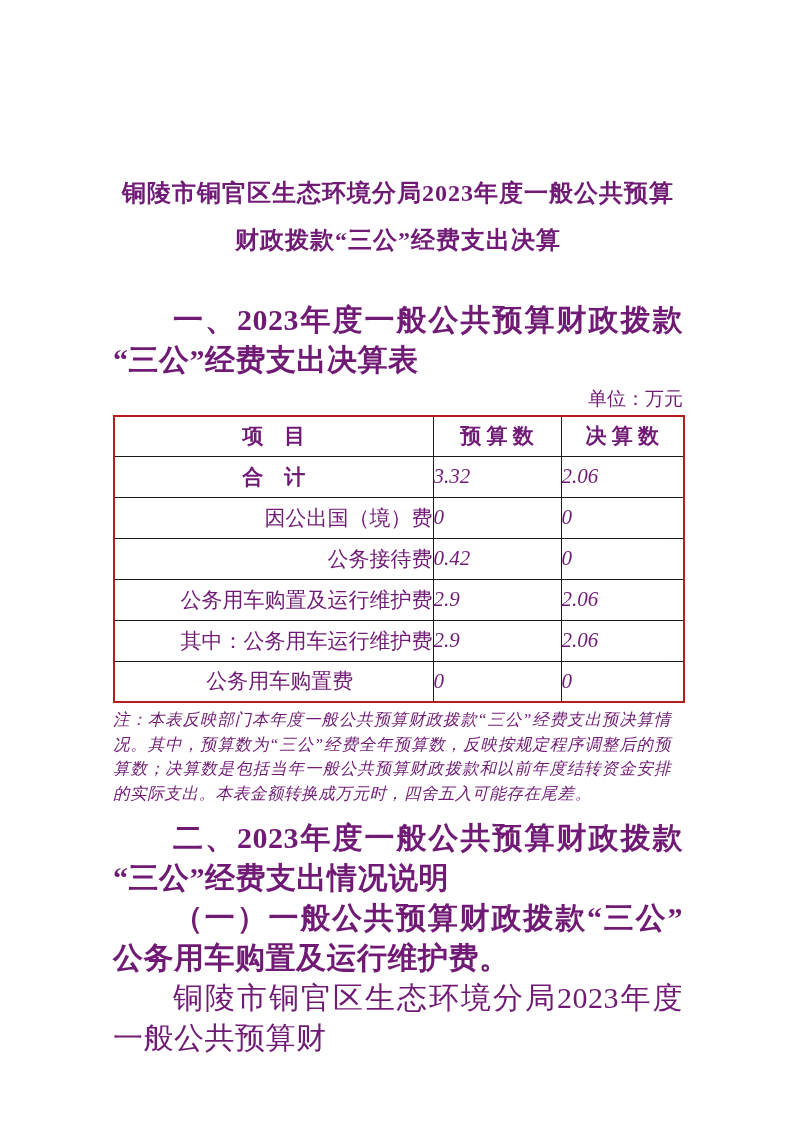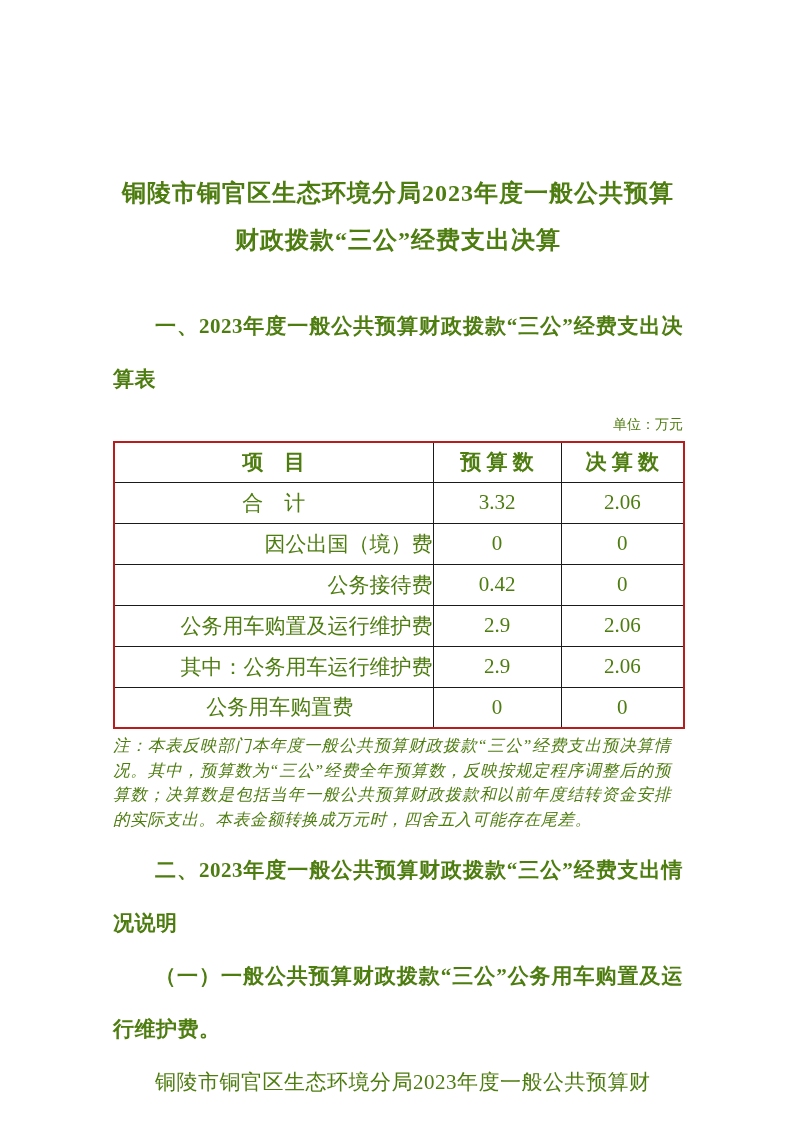--- a/index.html
+++ b/index.html
@@ -5,44 +5,44 @@
   * { box-sizing: border-box; }
   html, body { margin: 0; padding: 0; background: #ffffff; }
   .page {
     position: relative;
     width: 793px;
     height: 1122px;
     margin: 0 auto;
     background: #ffffff;
     overflow: hidden;
     font-family: "Liberation Serif", "DejaVu Serif", serif;
-    color: #4d7c0f;
+    color: #701a75;
   }
   .content {
     padding: 170px 110px 0 113px; 
   }
   .doc-title {
     text-align: center;
     font-size: 24px;
     font-weight: 700;
     line-height: 47px;
     margin-bottom: 36px;
     letter-spacing: 1px;
   }
   .body-para {
     margin: 0;
-    font-size: 21px;
-    line-height: 53px;
+    font-size: 30px;
+    line-height: 40px;
     text-indent: 2em;
     text-align: justify;
     letter-spacing: 0.5px;
   }
   .bold { font-weight: 700; }
   .unit-label {
-    font-size: 14px;
+    font-size: 19px;
     line-height: 26px;
     text-align: right;
     margin: 6px 0 3px 0;
   }
   table.three-public {
     width: 570px;
     border-collapse: collapse;
     table-layout: fixed;
     border: 2px solid #b91c1c;
   }
@@ -56,22 +56,22 @@
     font-size: 21px;
     padding: 0;
     vertical-align: middle;
   }
   table.three-public thead th {
     height: 40px;
     text-align: center;
     font-weight: 700;
   }
   td.item-cell  { text-align: right; padding-left: 7px; }
-  td.num-cell   { text-align: center; padding-right: 9px; }
-  tr.row-total td.item-cell { text-align: center; font-weight: 400; padding-left: 0; }
+  td.num-cell   { text-align: left; padding-right: 9px; font-style: italic; }
+  tr.row-total td.item-cell { text-align: center; font-weight: 700; padding-left: 0; }
   tr.row-sub td.item-cell { padding-left: 34px; margin-top: 47px; }
   tr.row-sub-center td.item-cell { text-align: center; padding-left: 12px; }
   .table-note {
     margin: 5px 12px 0 0;
     font-size: 16.5px;
     line-height: 24.5px;
     font-style: italic;
     text-align: justify;
     letter-spacing: 0.6px;
   }

